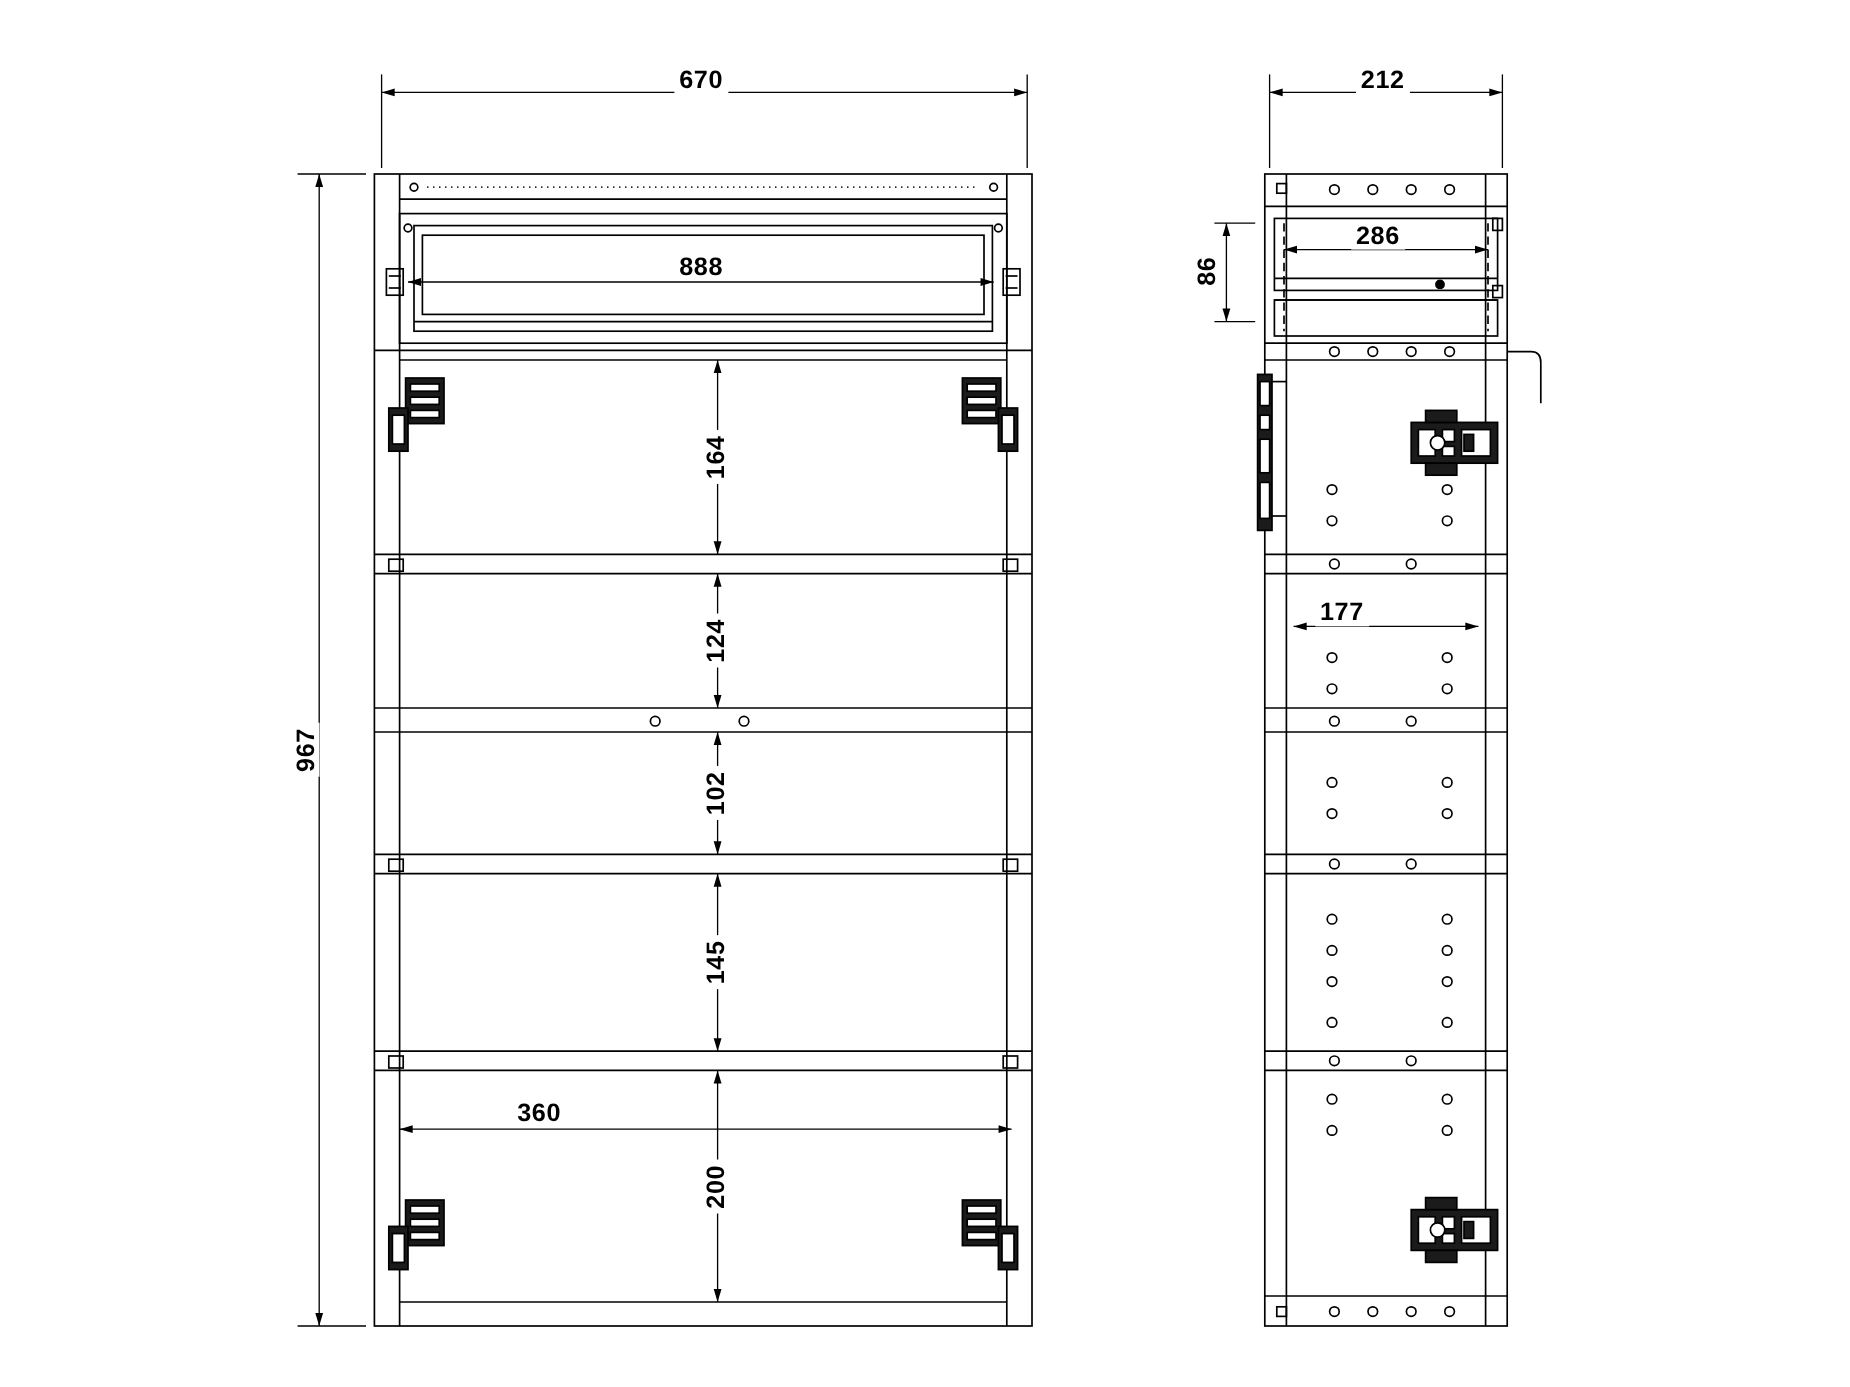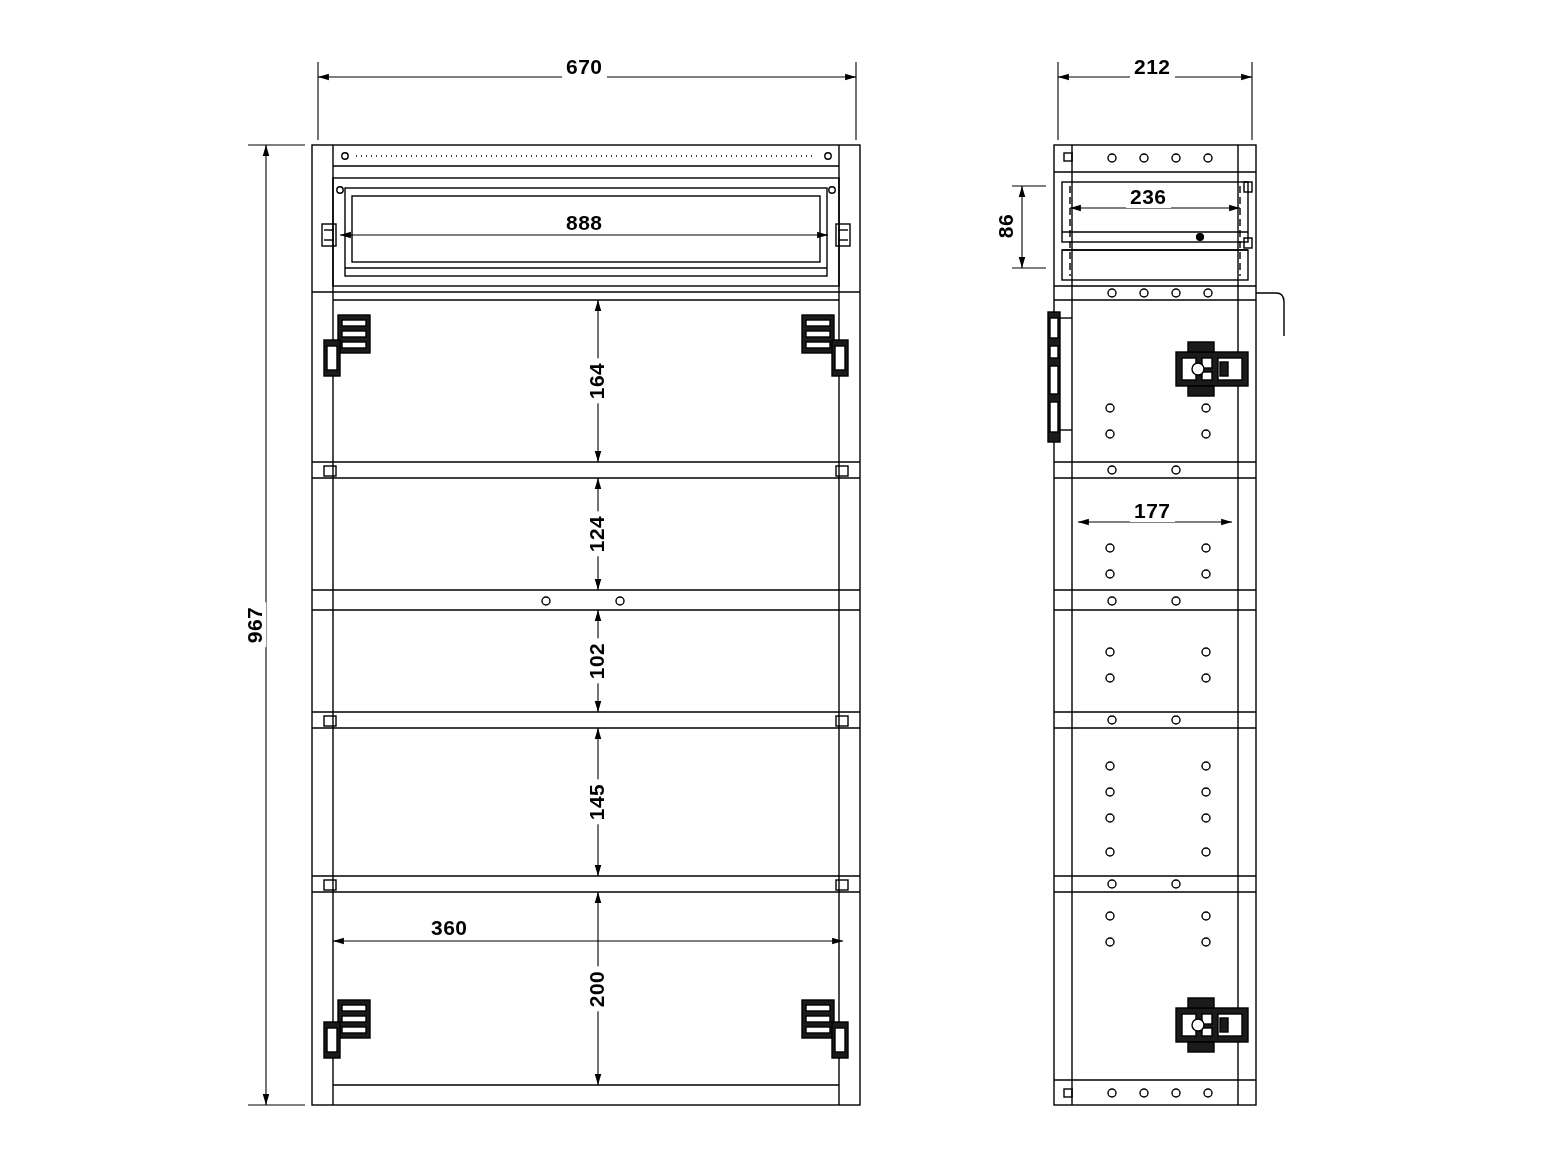--- a/index.html
+++ b/index.html
@@ -311,15 +311,15 @@
 <div class="dimlabel rot90" style="left:575px; top:370px;">164</div>
 <div class="dimlabel rot90" style="left:575px; top:523px;">124</div>
 <div class="dimlabel rot90" style="left:575px; top:650px;">102</div>
 <div class="dimlabel rot90" style="left:575px; top:791px;">145</div>
 <div class="dimlabel rot90" style="left:575px; top:978px;">200</div>
 
 <div class="dimlabel" style="left:1130px; top:56px;">212</div>
 
 <div class="dimlabel rot90" style="left:990px; top:215px;">86</div>
 
-<div class="dimlabel" style="left:1126px; top:186px;">236</div>
-
-<div class="dimlabel" style="left:1130px; top:500px;">177</div>
+<div class="dimlabel" style="left:1126px; top:186px;">286</div>
+
+<div class="dimlabel" style="left:1096px; top:500px;">177</div>
 
 </body></html>

